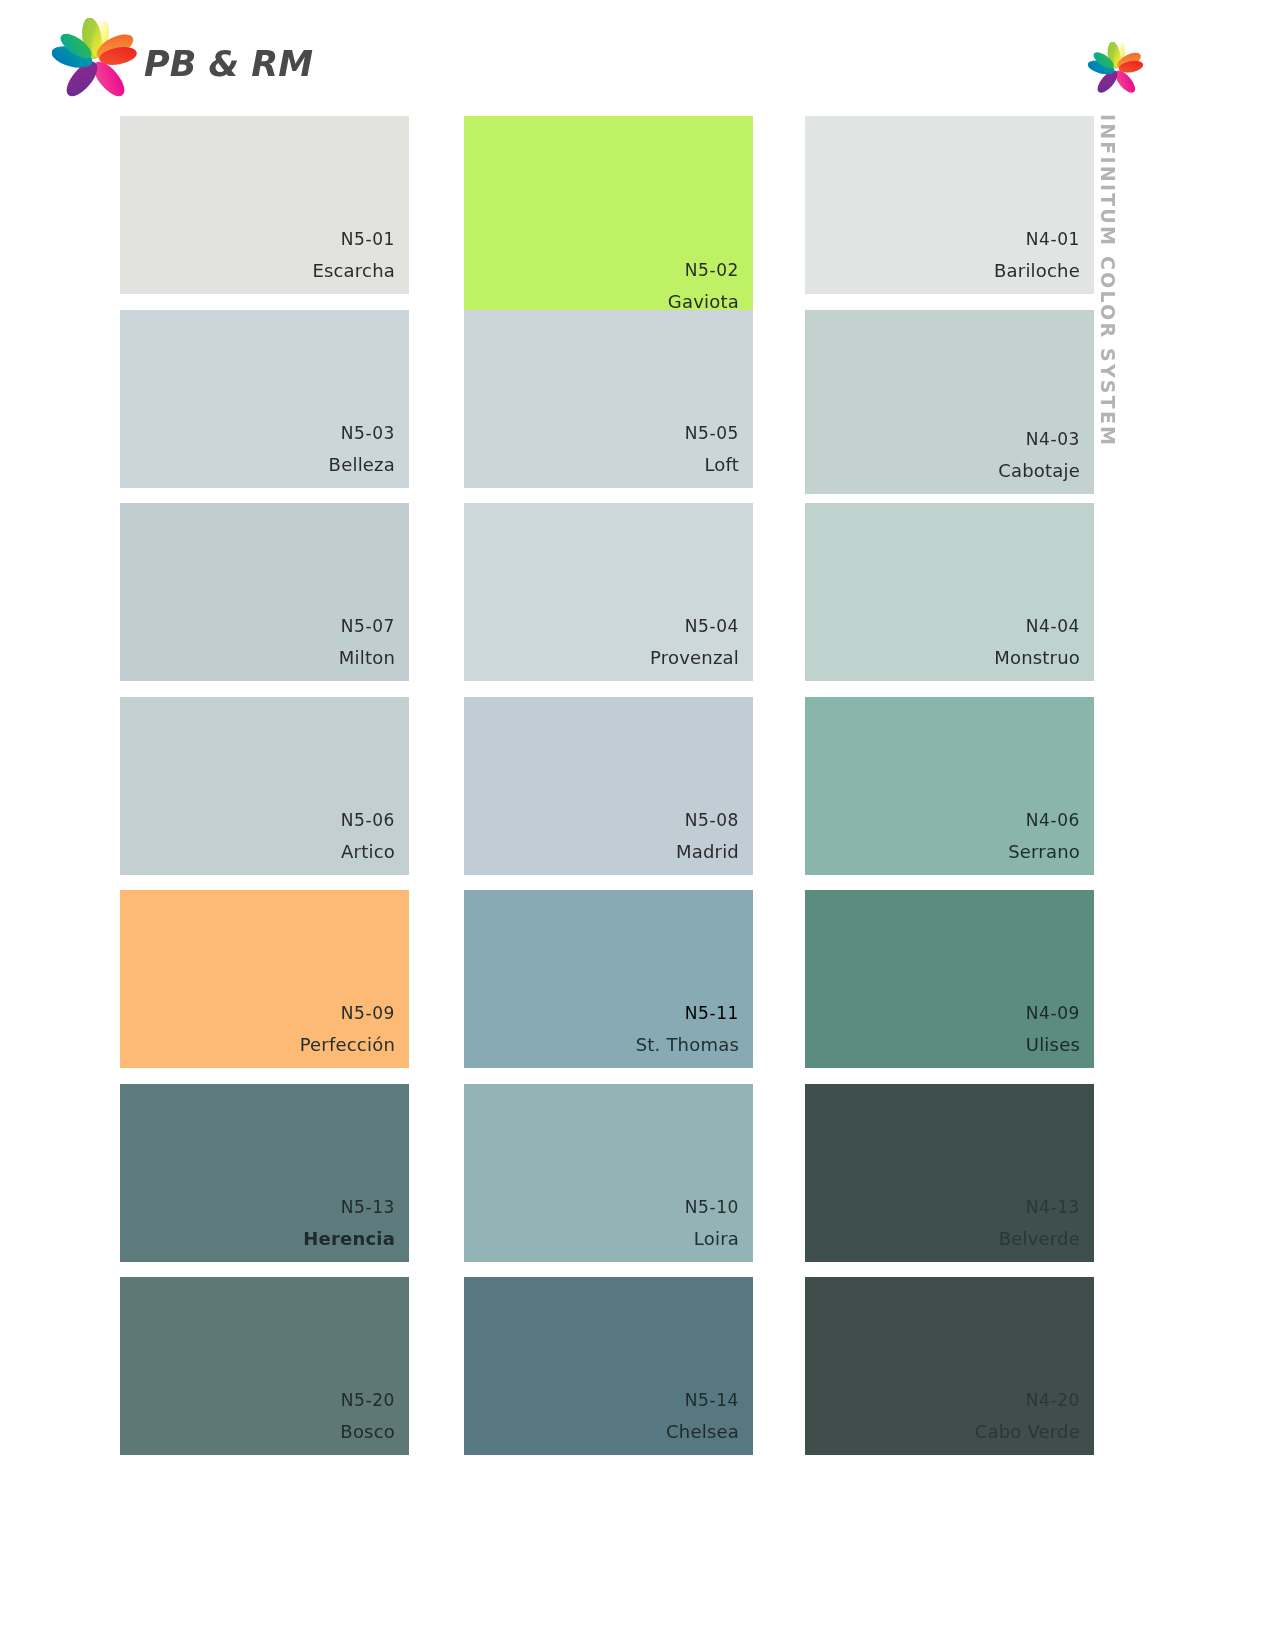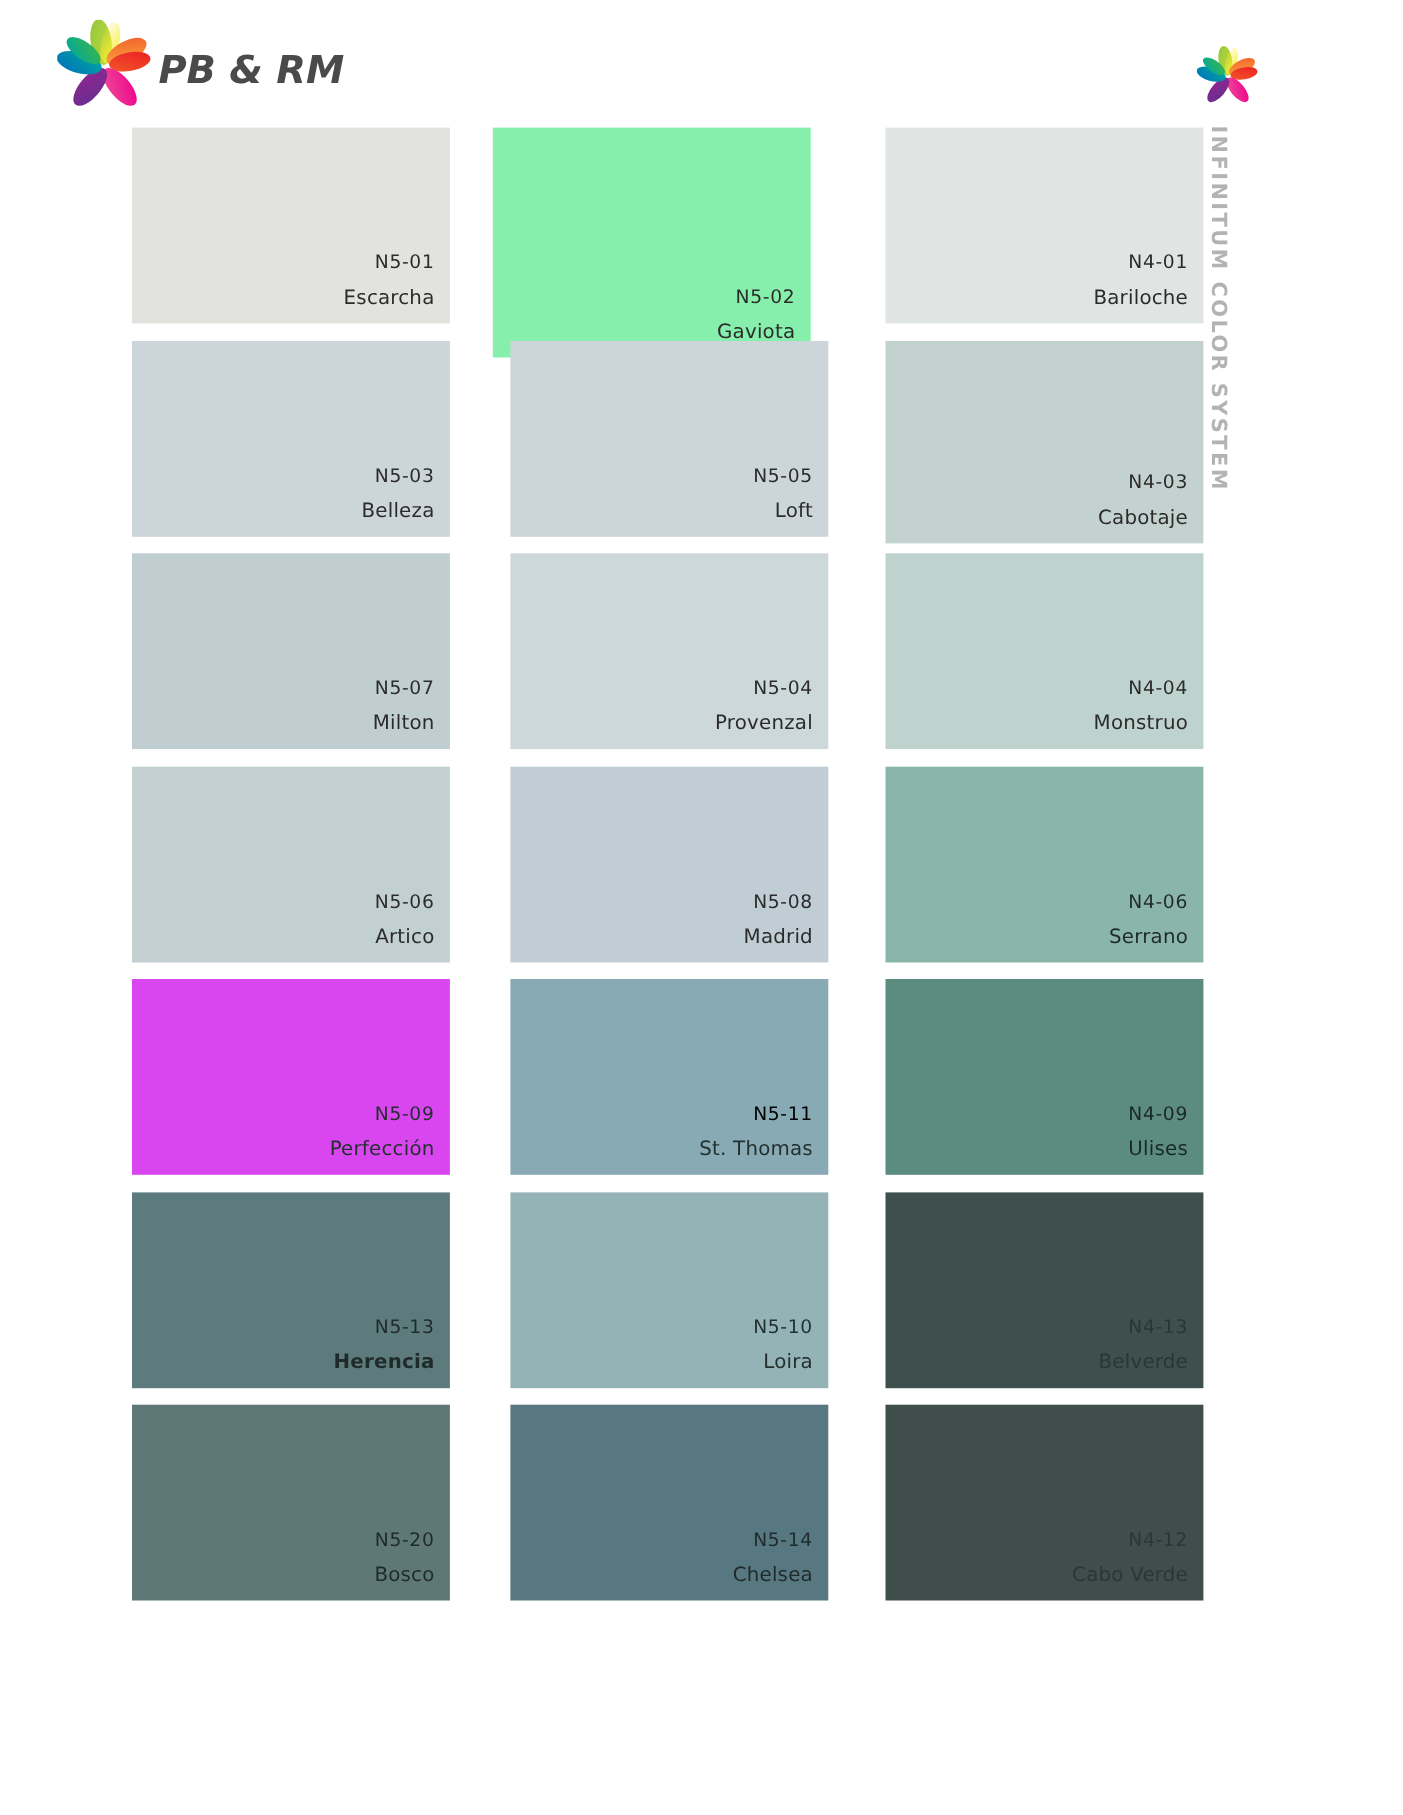--- a/index.html
+++ b/index.html
@@ -152,21 +152,21 @@
   <div class="vtext">INFINITUM COLOR SYSTEM</div>
 </div>
 
 <div id="grid">
     <div class="swatch" style="left: 120px; top: 116px; width: 289px; height: 178px; background: rgb(226, 227, 223);">
       <div class="labels">
         <div class="code" style="color: rgb(43, 43, 43);">N5-01</div>
         <div class="name" style="color: rgb(43, 43, 43);">Escarcha</div>
       </div>
     </div>
-    <div class="swatch" style="left: 448px; top: 116px; width: 289px; height: 209px; background: #86efac;">
+    <div class="swatch" style="left: 464px; top: 116px; width: 289px; height: 209px; background: #bef264;">
       <div class="labels">
         <div class="code" style="color: rgb(43, 43, 43);">N5-02</div>
         <div class="name" style="color: rgb(43, 43, 43);">Gaviota</div>
       </div>
     </div>
     <div class="swatch" style="left: 805px; top: 116px; width: 289px; height: 178px; background: rgb(224, 228, 227);">
       <div class="labels">
         <div class="code" style="color: rgb(43, 43, 43);">N4-01</div>
         <div class="name" style="color: rgb(43, 43, 43);">Bariloche</div>
       </div>
@@ -218,21 +218,21 @@
         <div class="code" style="color: rgb(43, 43, 43);">N5-08</div>
         <div class="name" style="color: rgb(43, 43, 43);">Madrid</div>
       </div>
     </div>
     <div class="swatch" style="left: 805px; top: 697px; width: 289px; height: 178px; background: rgb(138, 181, 171);">
       <div class="labels">
         <div class="code" style="color: rgb(30, 43, 40);">N4-06</div>
         <div class="name" style="color: rgb(30, 43, 40);">Serrano</div>
       </div>
     </div>
-    <div class="swatch" style="left: 120px; top: 890px; width: 289px; height: 178px; background: #d946ef;">
+    <div class="swatch" style="left: 120px; top: 890px; width: 289px; height: 178px; background: #fdba74;">
       <div class="labels">
         <div class="code" style="color: rgb(35, 48, 47);">N5-09</div>
         <div class="name" style="color: rgb(35, 48, 47);">Perfección</div>
       </div>
     </div>
     <div class="swatch" style="left: 464px; top: 890px; width: 289px; height: 178px; background: rgb(135, 170, 180);">
       <div class="labels">
         <div class="code" style="color: #000000;">N5-11</div>
         <div class="name" style="color: rgb(35, 48, 47);">St. Thomas</div>
       </div>
@@ -268,17 +268,17 @@
       </div>
     </div>
     <div class="swatch" style="left: 464px; top: 1277px; width: 289px; height: 178px; background: rgb(87, 120, 128);">
       <div class="labels">
         <div class="code" style="color: rgb(31, 42, 42);">N5-14</div>
         <div class="name" style="color: rgb(31, 42, 42);">Chelsea</div>
       </div>
     </div>
     <div class="swatch" style="left: 805px; top: 1277px; width: 289px; height: 178px; background: rgb(63, 78, 75);">
       <div class="labels">
-        <div class="code" style="color: rgb(42, 55, 53);">N4-12</div>
+        <div class="code" style="color: rgb(42, 55, 53);">N4-20</div>
         <div class="name" style="color: rgb(42, 55, 53);">Cabo Verde</div>
       </div>
     </div>
   </div>
 
 </body></html>

